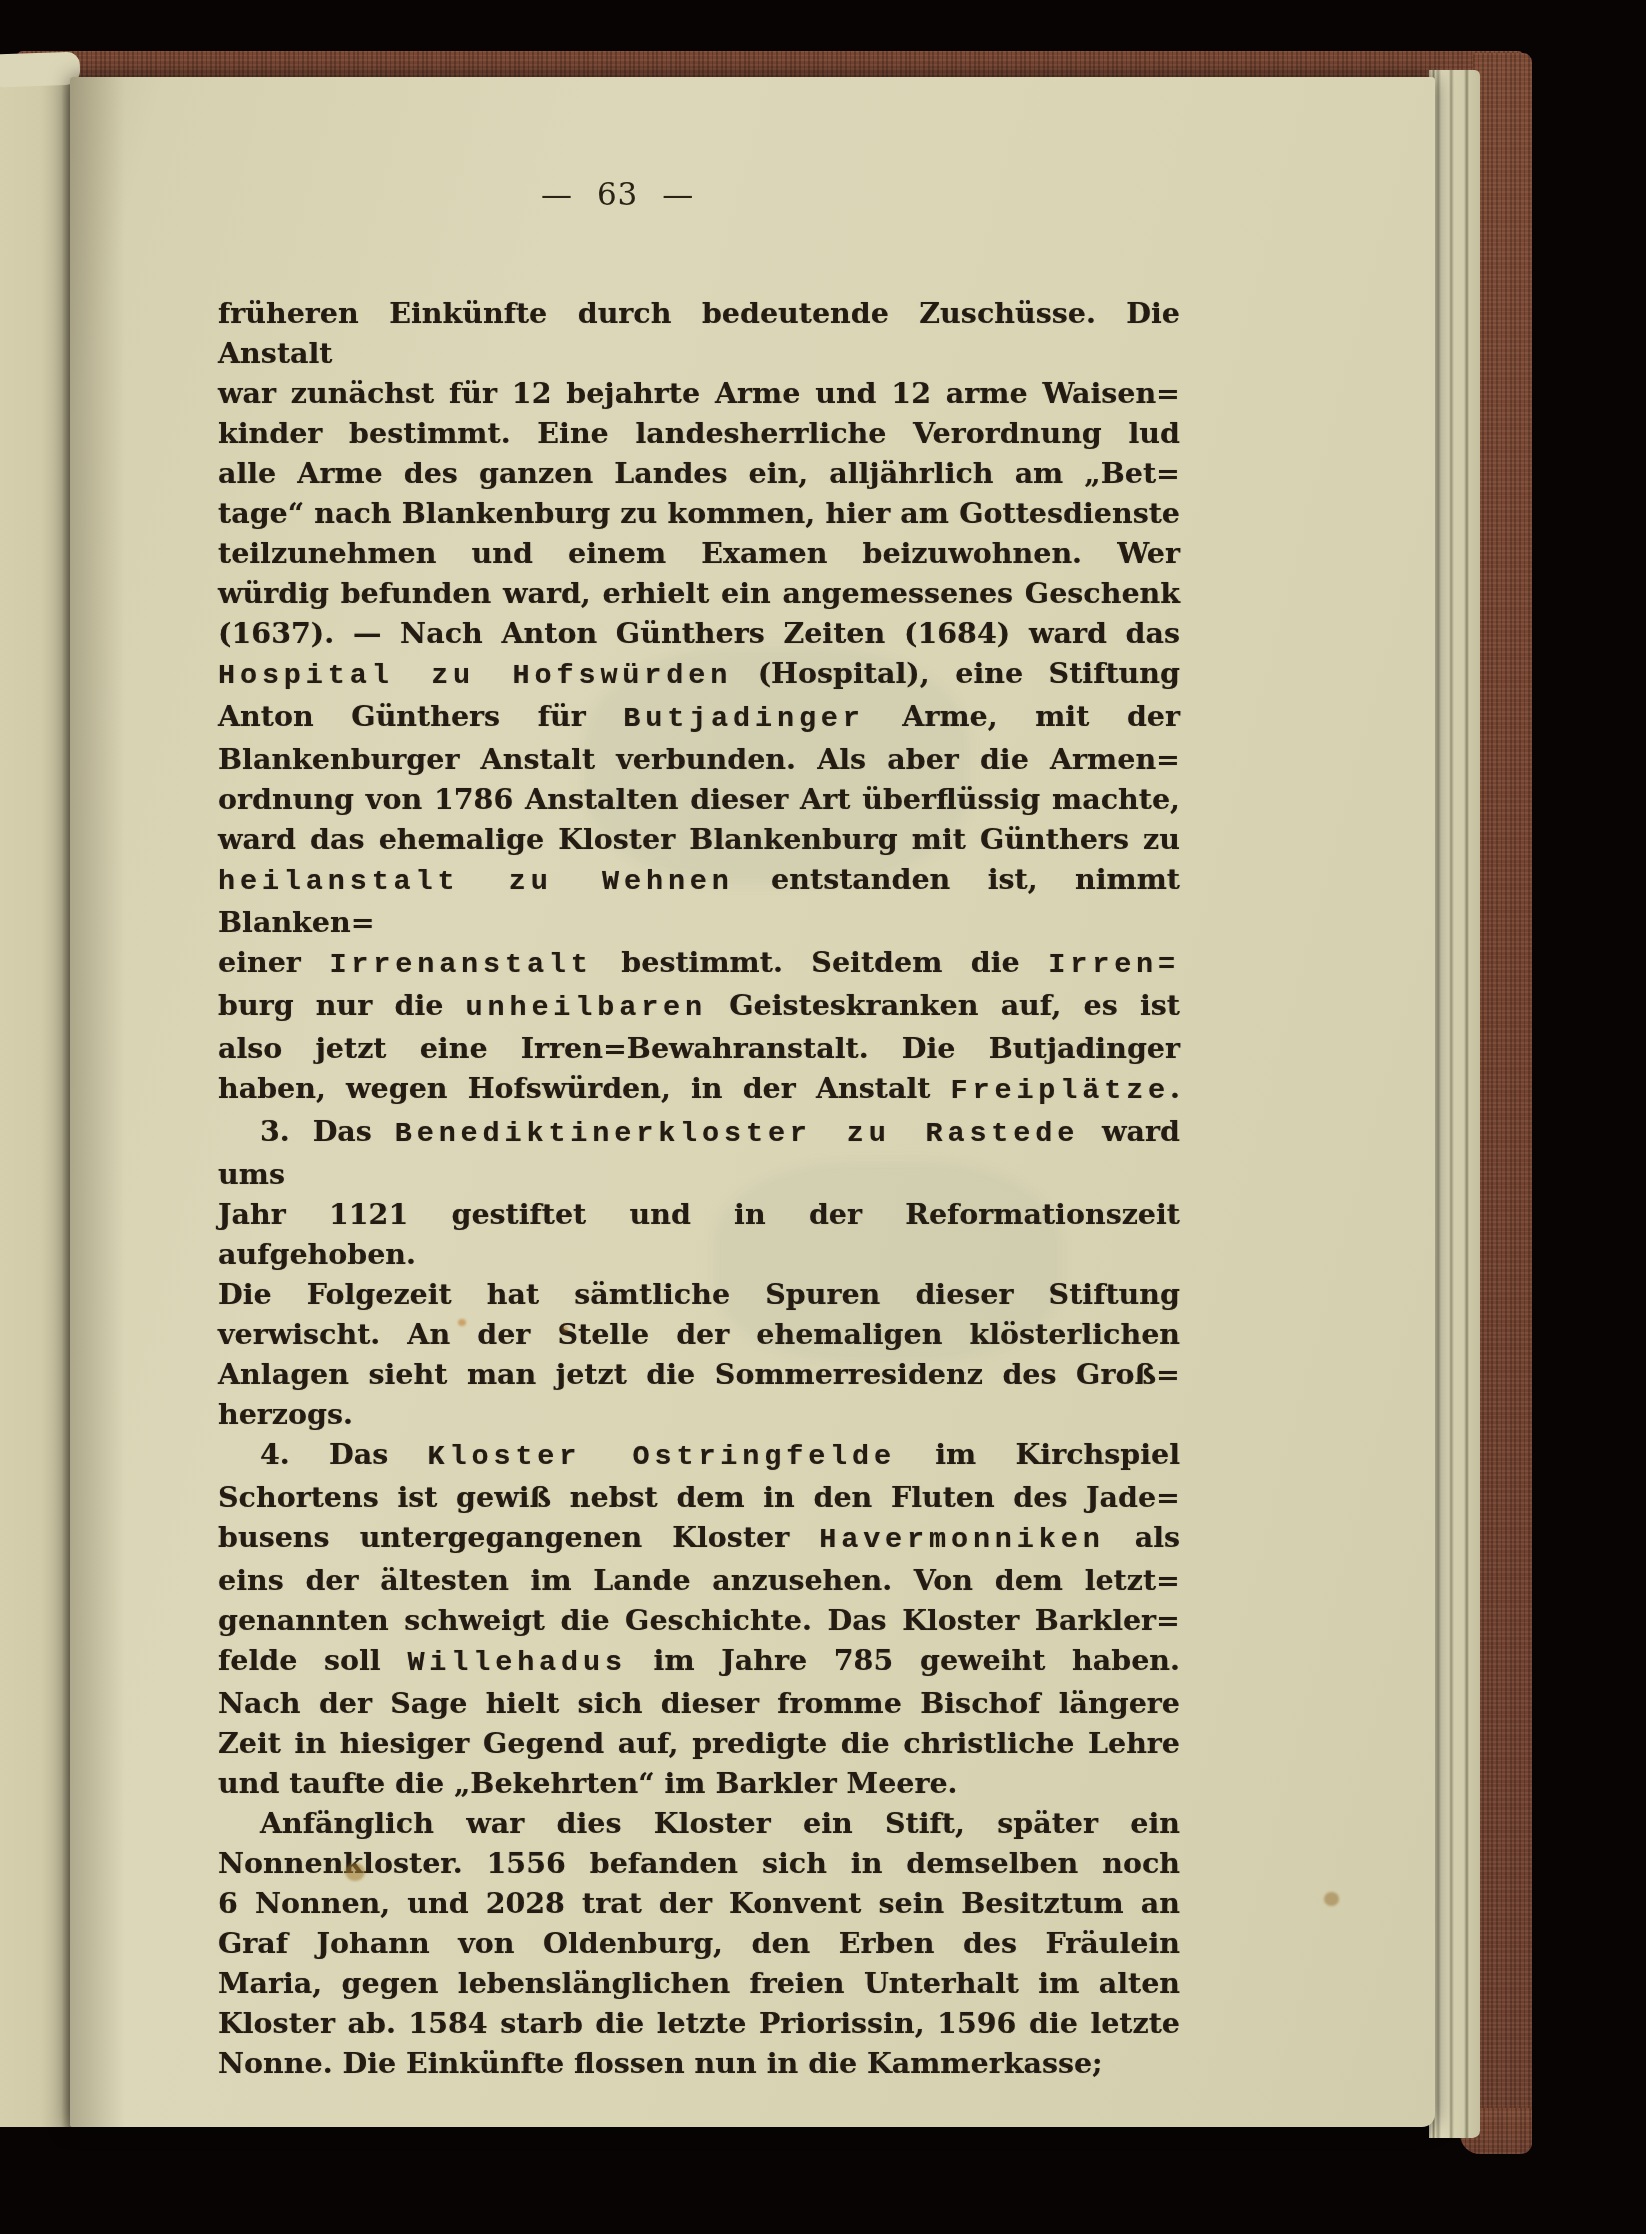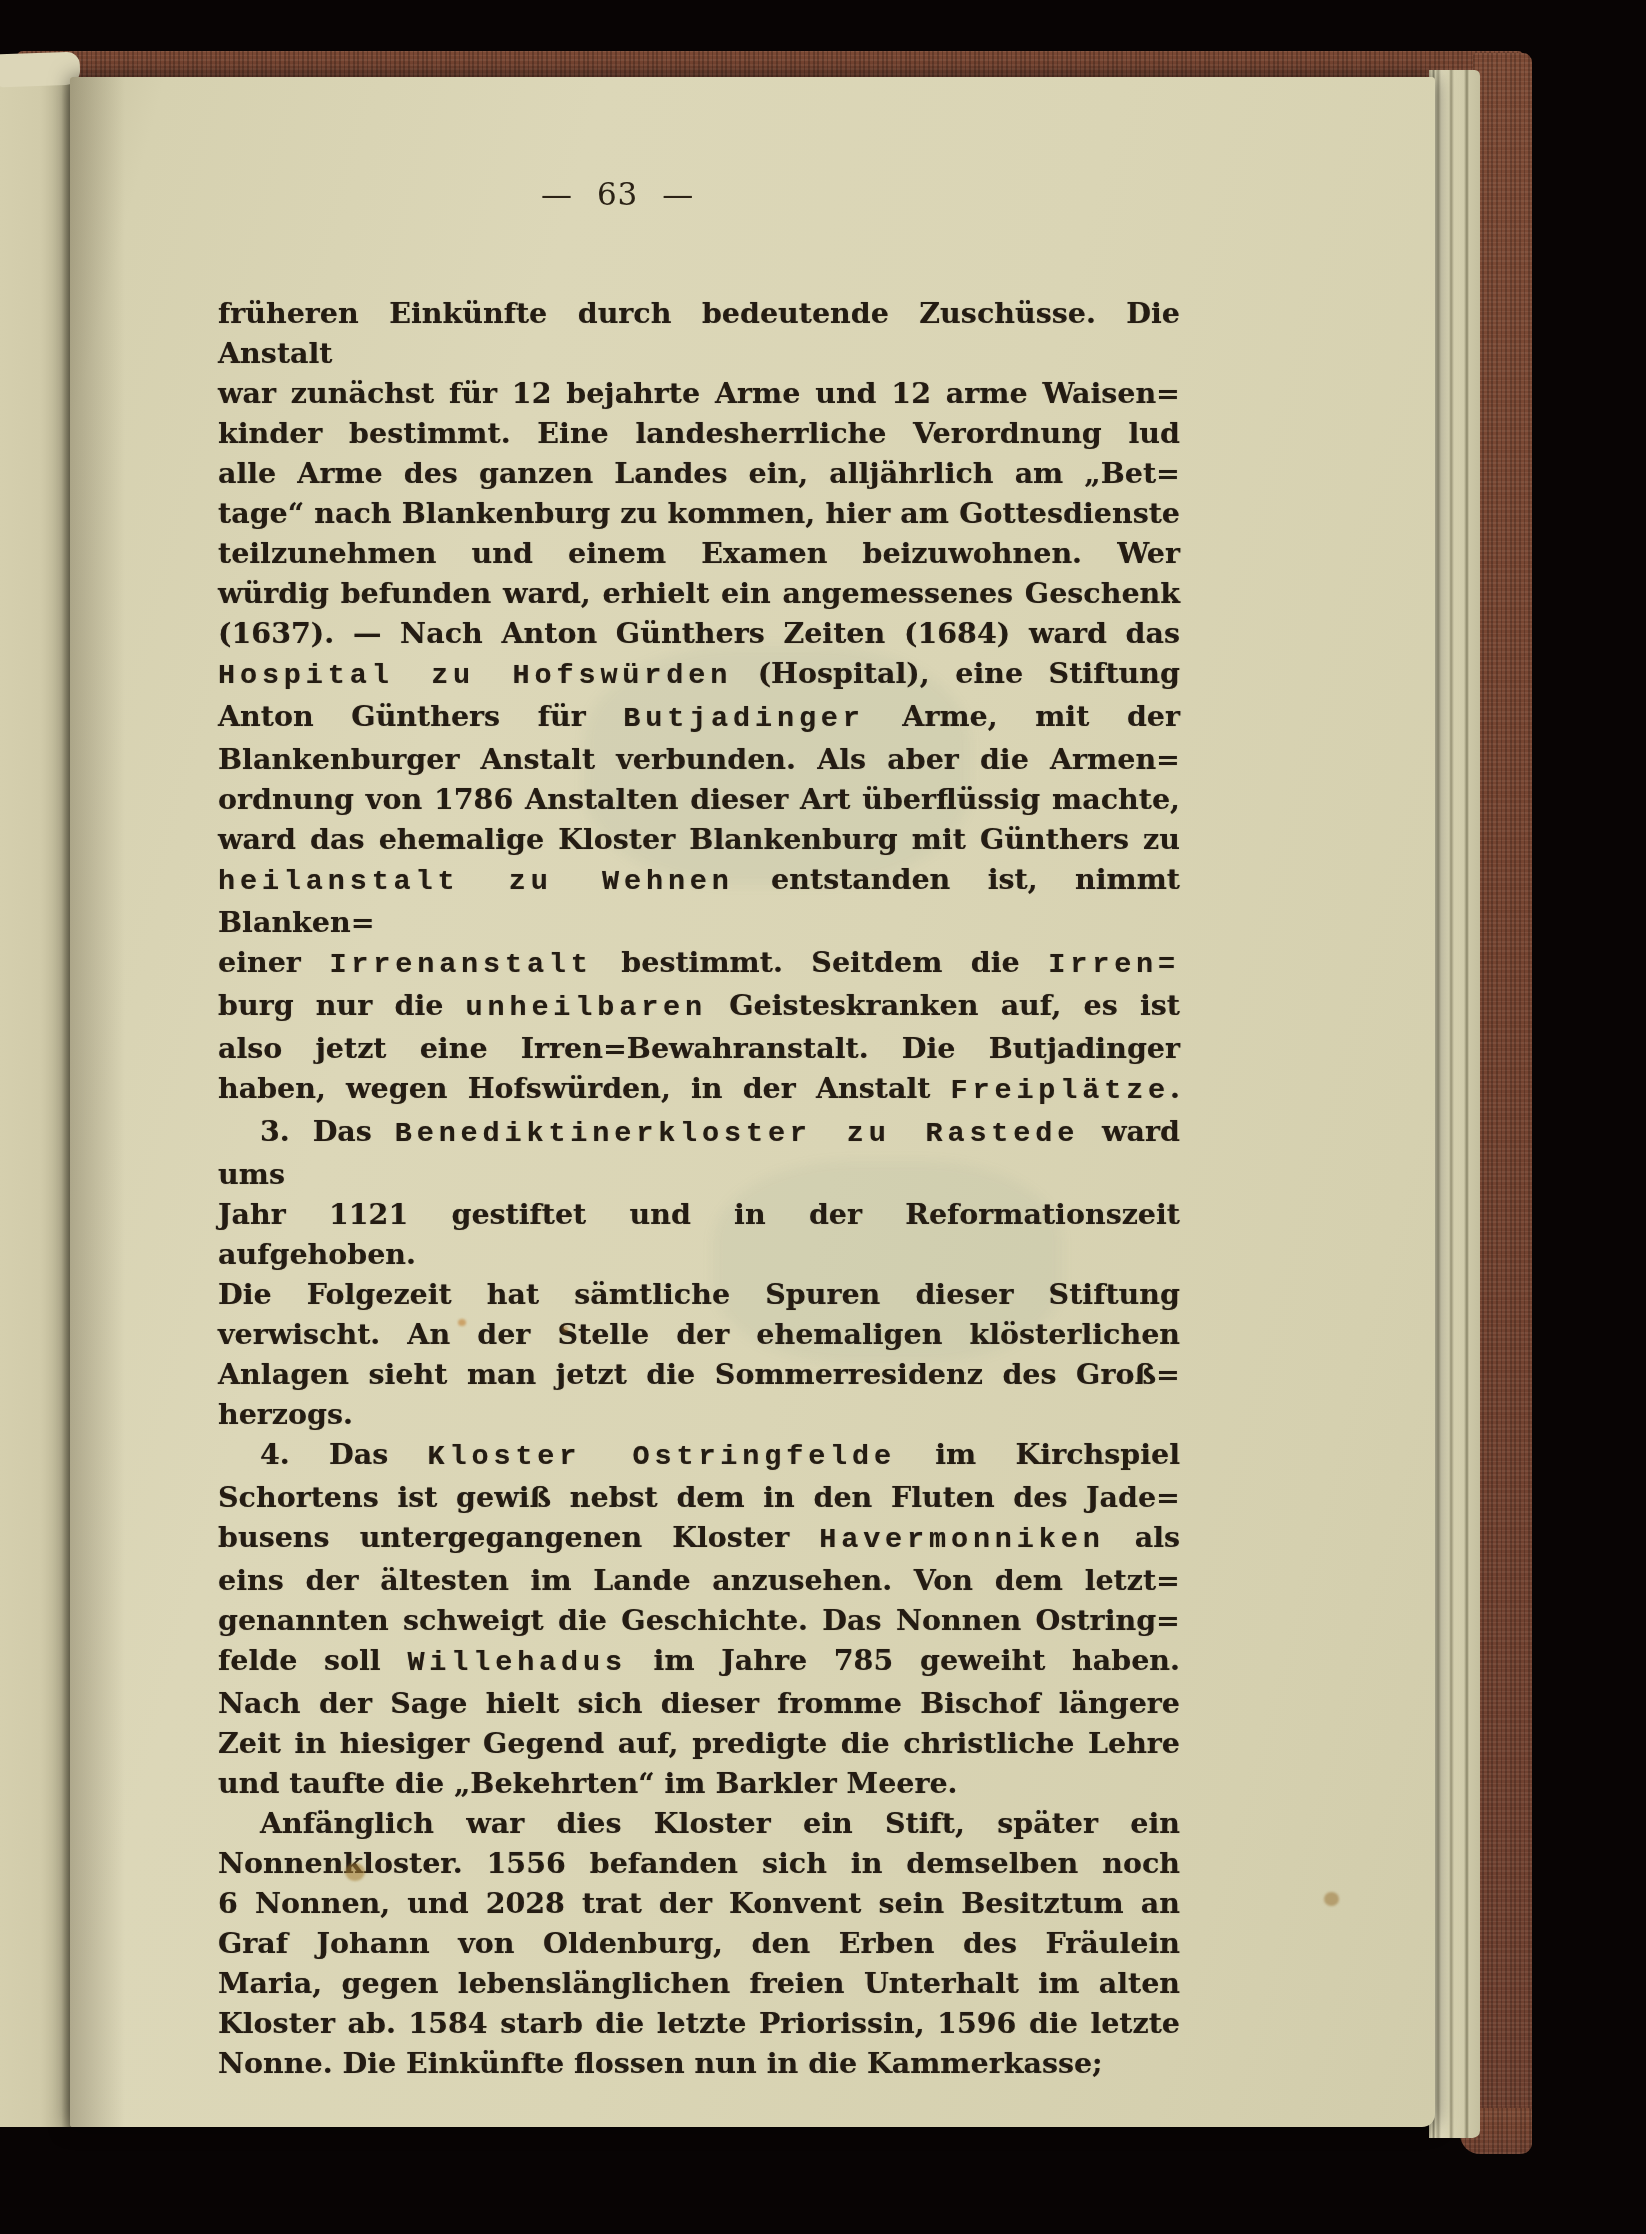--- a/index.html
+++ b/index.html
@@ -107,21 +107,21 @@
         <div class="line indent"><span>3. Das </span><span class="sp">Benediktinerkloster zu Rastede</span><span> ward ums</span></div>
         <div class="line"><span>Jahr 1121 gestiftet und in der Reformationszeit aufgehoben.</span></div>
         <div class="line"><span>Die Folgezeit hat sämtliche Spuren dieser Stiftung</span></div>
         <div class="line"><span>verwischt.  An der Stelle der ehemaligen klösterlichen</span></div>
         <div class="line"><span>Anlagen sieht man jetzt die Sommerresidenz des Groß=</span></div>
         <div class="line flush"><span>herzogs.</span></div>
         <div class="line indent"><span>4. Das </span><span class="sp">Kloster Ostringfelde</span><span> im Kirchspiel</span></div>
         <div class="line"><span>Schortens ist gewiß nebst dem in den Fluten des Jade=</span></div>
         <div class="line"><span>busens untergegangenen Kloster </span><span class="sp">Havermonniken</span><span> als</span></div>
         <div class="line"><span>eins der ältesten im Lande anzusehen.  Von dem letzt=</span></div>
-        <div class="line"><span>genannten schweigt die Geschichte.  Das Nonnen Ostring=</span></div>
+        <div class="line"><span>genannten schweigt die Geschichte.  Das Kloster Barkler=</span></div>
         <div class="line"><span>felde soll </span><span class="sp">Willehadus</span><span> im Jahre 785 geweiht haben.</span></div>
         <div class="line"><span>Nach der Sage hielt sich dieser fromme Bischof längere</span></div>
         <div class="line"><span>Zeit in hiesiger Gegend auf, predigte die christliche Lehre</span></div>
         <div class="line flush"><span>und taufte die „Bekehrten“ im Barkler Meere.</span></div>
         <div class="line indent"><span>Anfänglich war dies Kloster ein Stift, später ein</span></div>
         <div class="line"><span>Nonnenkloster.  1556 befanden sich in demselben noch</span></div>
         <div class="line"><span>6 Nonnen, und 2028 trat der Konvent sein Besitztum an</span></div>
         <div class="line"><span>Graf Johann von Oldenburg, den Erben des Fräulein</span></div>
         <div class="line"><span>Maria, gegen lebenslänglichen freien Unterhalt im alten</span></div>
         <div class="line"><span>Kloster ab.  1584 starb die letzte Priorissin, 1596 die letzte</span></div>

